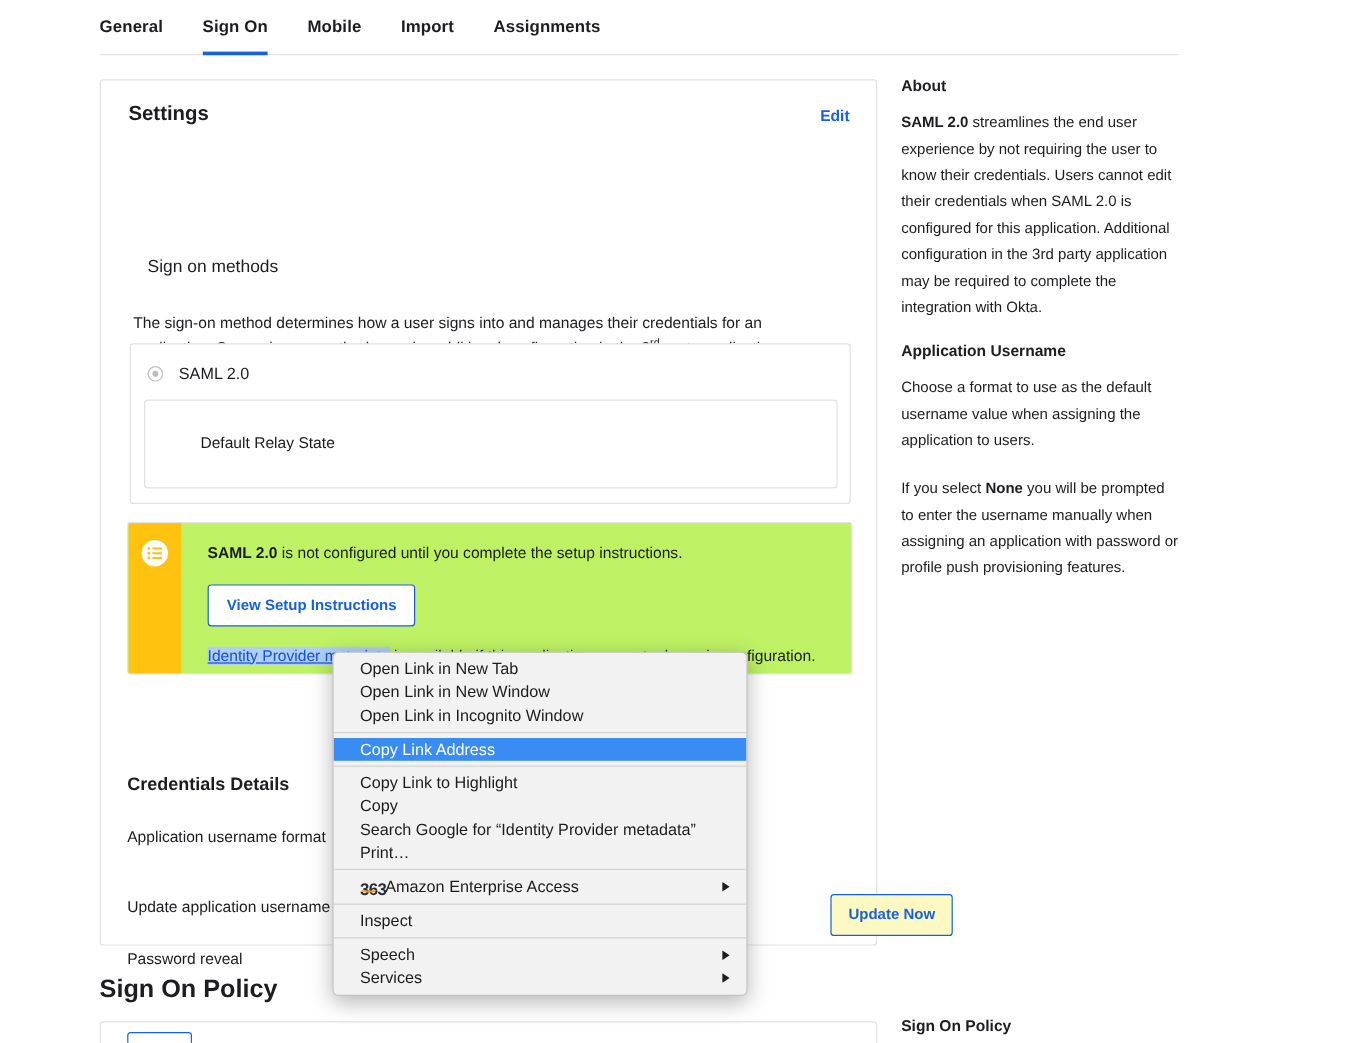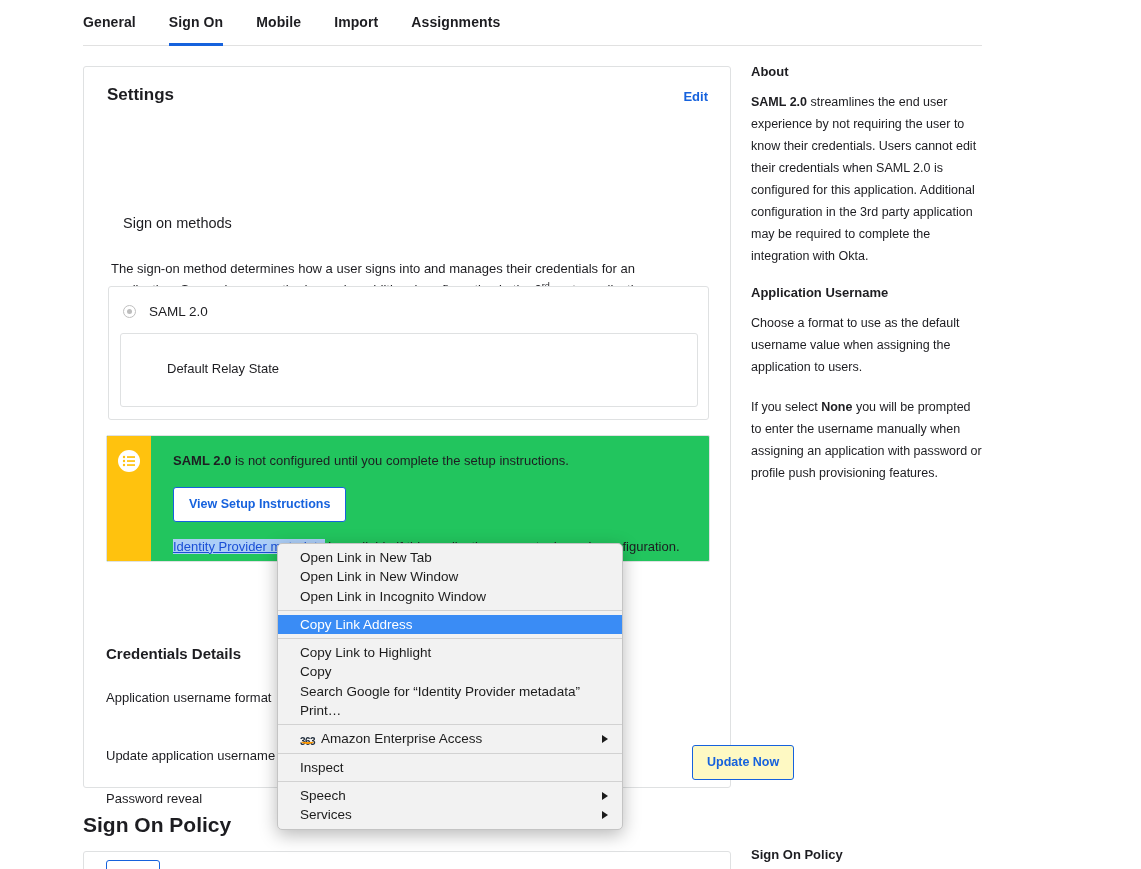--- a/index.html
+++ b/index.html
@@ -73,21 +73,21 @@
   .radio-label { margin-left: 13px; font-size: 13.5px; color: #1d1d21; }
   .relaybox {
     position: absolute; left: 11px; top: 46px; width: 578px; height: 74px;
     border: 1px solid #dfe1e2; border-radius: 3px; background: #fff;
   }
   .relay-label { position: absolute; left: 46px; top: 27px; font-size: 13px; color: #1d1d21; }
 
   
   .callout {
     position: absolute; left: 22px; top: 368px; width: 604px; height: 127px;
-    border: 1px solid #dfe1e2; border-radius: 2px; background: #22c55e;
+    border: 1px solid #dfe1e2; border-radius: 2px; background: #bef264;
     overflow: hidden;
   }
   .callout-bar {
     position: absolute; left: 0; top: 0; width: 44px; height: 100%;
     background: #ffc20e;
   }
   .callout-icon {
     position: absolute; left: 11px; top: 14px; width: 22px; height: 22px;
     border-radius: 50%; background: #ffffff;
   }
@@ -171,21 +171,21 @@
   .ctx-arrow {
     position: absolute; right: 14px; top: 50%; transform: translateY(-50%);
     width: 0; height: 0; border-left: 6px solid #1c1c1c;
     border-top: 4.5px solid transparent; border-bottom: 4.5px solid transparent;
   }
   .ctx-favicon {
     display: inline-block; width: 15px; height: 13px;
     vertical-align: -2px; margin-right: 6px; position: relative;
   }
   .ctx-favicon .a-txt {
-    position: absolute; left: 0; top: 0; font-size: 10px; font-weight: 700;
+    position: absolute; left: 0; top: 0; font-size: 14px; font-weight: 700;
     color: #232f3e; letter-spacing: -.5px;
   }
   .ctx-favicon .a-smile {
     position: absolute; left: 1px; bottom: 1px; width: 13px; height: 5px;
     border-bottom: 2px solid #ff9900; border-radius: 0 0 60% 60%;
   }
 </style>
 </head>
 <body>
 

